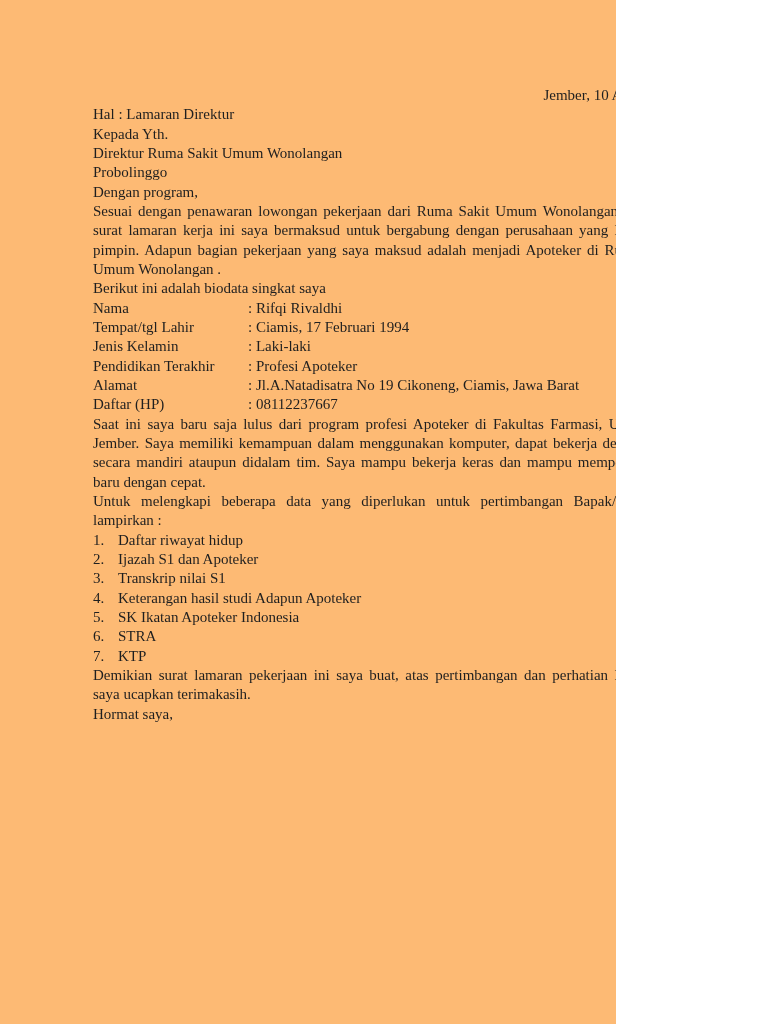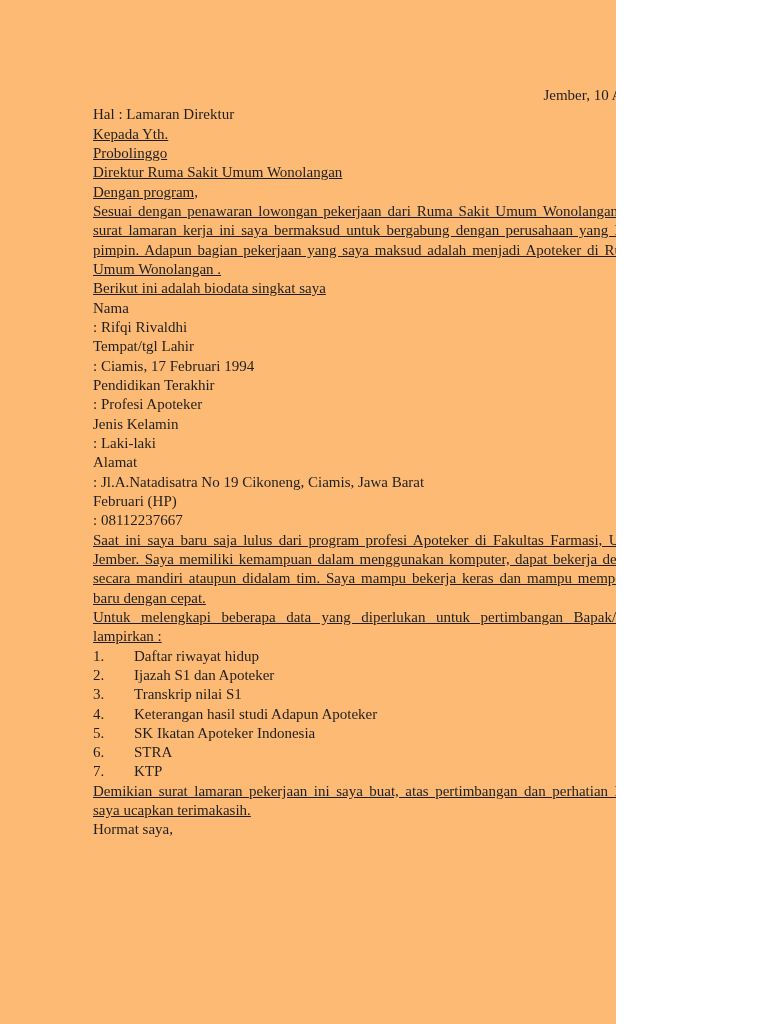--- a/index.html
+++ b/index.html
@@ -25,74 +25,74 @@
     color: #1f1f1f;
   }
   .content div, .content p { margin: 0; }
   .line { min-height: 19.33px; }
   .right {
     text-align: right;
     margin-right: -16px;
   }
   .just { text-align: justify; }
   .center { text-align: left; }
-  .mt1 { margin-top: 19.33px; text-decoration: underline; }
+  .mt1 { margin-top: 19.33px; }
   .mt2 { margin-top: 38.66px; }
-  .bio-row { display: flex; flex-direction: column; }
+  .bio-row { display: flex; }
   .bio-label { width: 155px; flex: none; }
   .bio-value { flex: 1; }
   .li-row { display: flex; }
   .li-num { width: 25px; flex: none; }
-  .li-text { flex: 1; margin-left: 16px; }
+  .li-text { flex: 1; }
 </style>
 </head>
 <body>
 
 <div class="page">
   <div class="content">
 
     <div class="line right">Jember, 10 April 2018</div>
 
     <div class="line">Hal : Lamaran Direktur</div>
 
     <div class="mt1">
       <div class="line">Kepada Yth.</div>
+      <div class="line">Direktur Ruma Sakit  Umum Wonolangan</div>
       <div class="line">Probolinggo</div>
-      <div class="line">Direktur Ruma Sakit  Umum Wonolangan</div>
     </div>
 
     <div class="line mt1">Dengan program,</div>
 
     <p class="just mt1">Sesuai dengan penawaran lowongan pekerjaan dari Ruma Sakit Umum Wonolangan , dengan surat lamaran kerja ini saya bermaksud untuk bergabung dengan perusahaan yang Bapak/Ibu pimpin. Adapun bagian pekerjaan yang saya maksud adalah menjadi Apoteker di Ruma Sakit  Umum Wonolangan .</p>
 
     <div class="line mt1">Berikut ini adalah biodata singkat saya</div>
 
     <div>
       <div class="bio-row line">
         <span class="bio-label">Nama</span>
         <span class="bio-value">: Rifqi Rivaldhi</span>
       </div>
       <div class="bio-row line">
         <span class="bio-label">Tempat/tgl Lahir</span>
         <span class="bio-value">: Ciamis, 17 Februari 1994</span>
       </div>
       <div class="bio-row line">
+        <span class="bio-label">Jenis Kelamin</span>
+        <span class="bio-value">: Laki-laki</span>
+      </div>
+      <div class="bio-row line">
         <span class="bio-label">Pendidikan Terakhir</span>
         <span class="bio-value">: Profesi Apoteker</span>
-      </div>
-      <div class="bio-row line">
-        <span class="bio-label">Jenis Kelamin</span>
-        <span class="bio-value">: Laki-laki</span>
       </div>
       <div class="bio-row line">
         <span class="bio-label">Alamat</span>
         <span class="bio-value">: Jl.A.Natadisatra No 19 Cikoneng, Ciamis, Jawa Barat</span>
       </div>
       <div class="bio-row line">
-        <span class="bio-label">Februari (HP)</span>
+        <span class="bio-label">Daftar (HP)</span>
         <span class="bio-value">: 08112237667</span>
       </div>
     </div>
 
     <p class="just mt1">Saat ini saya baru saja lulus dari program profesi Apoteker di Fakultas Farmasi, Universitas Jember. Saya memiliki kemampuan dalam menggunakan komputer, dapat bekerja dengan baik secara mandiri ataupun didalam tim. Saya mampu bekerja keras dan mampu mempelajari hal baru dengan cepat.</p>
 
     <p class="just mt1">Untuk melengkapi beberapa data yang diperlukan untuk pertimbangan Bapak/Ibu, saya lampirkan :</p>
 
     <div>
       <div class="li-row line">

